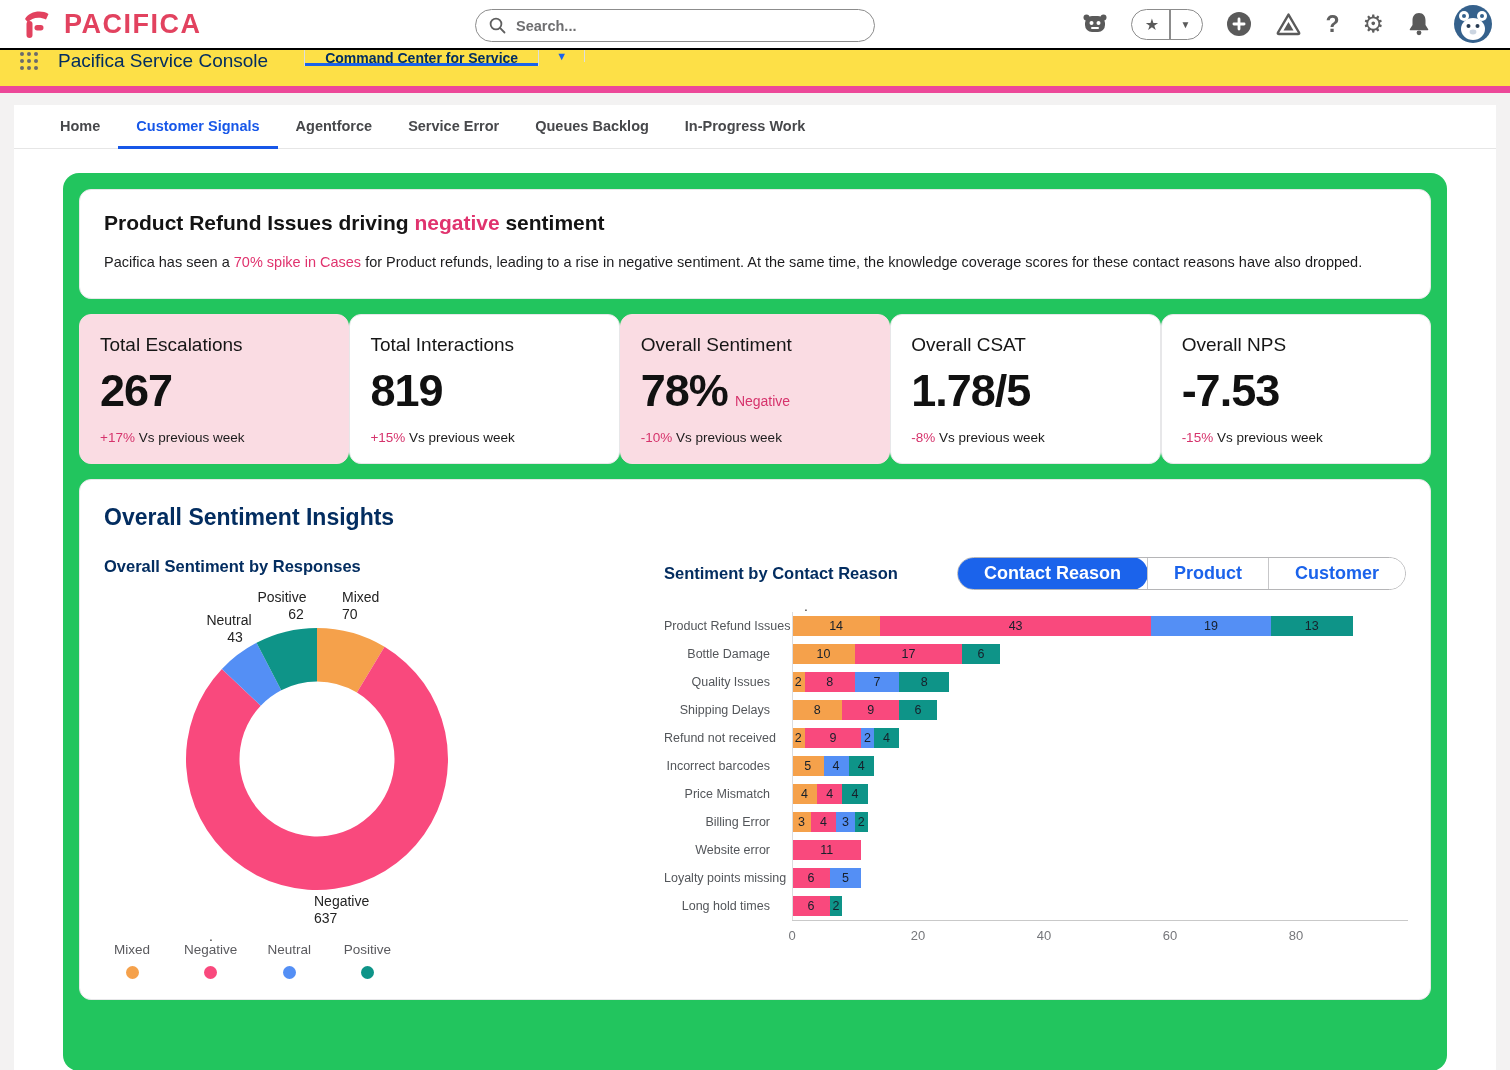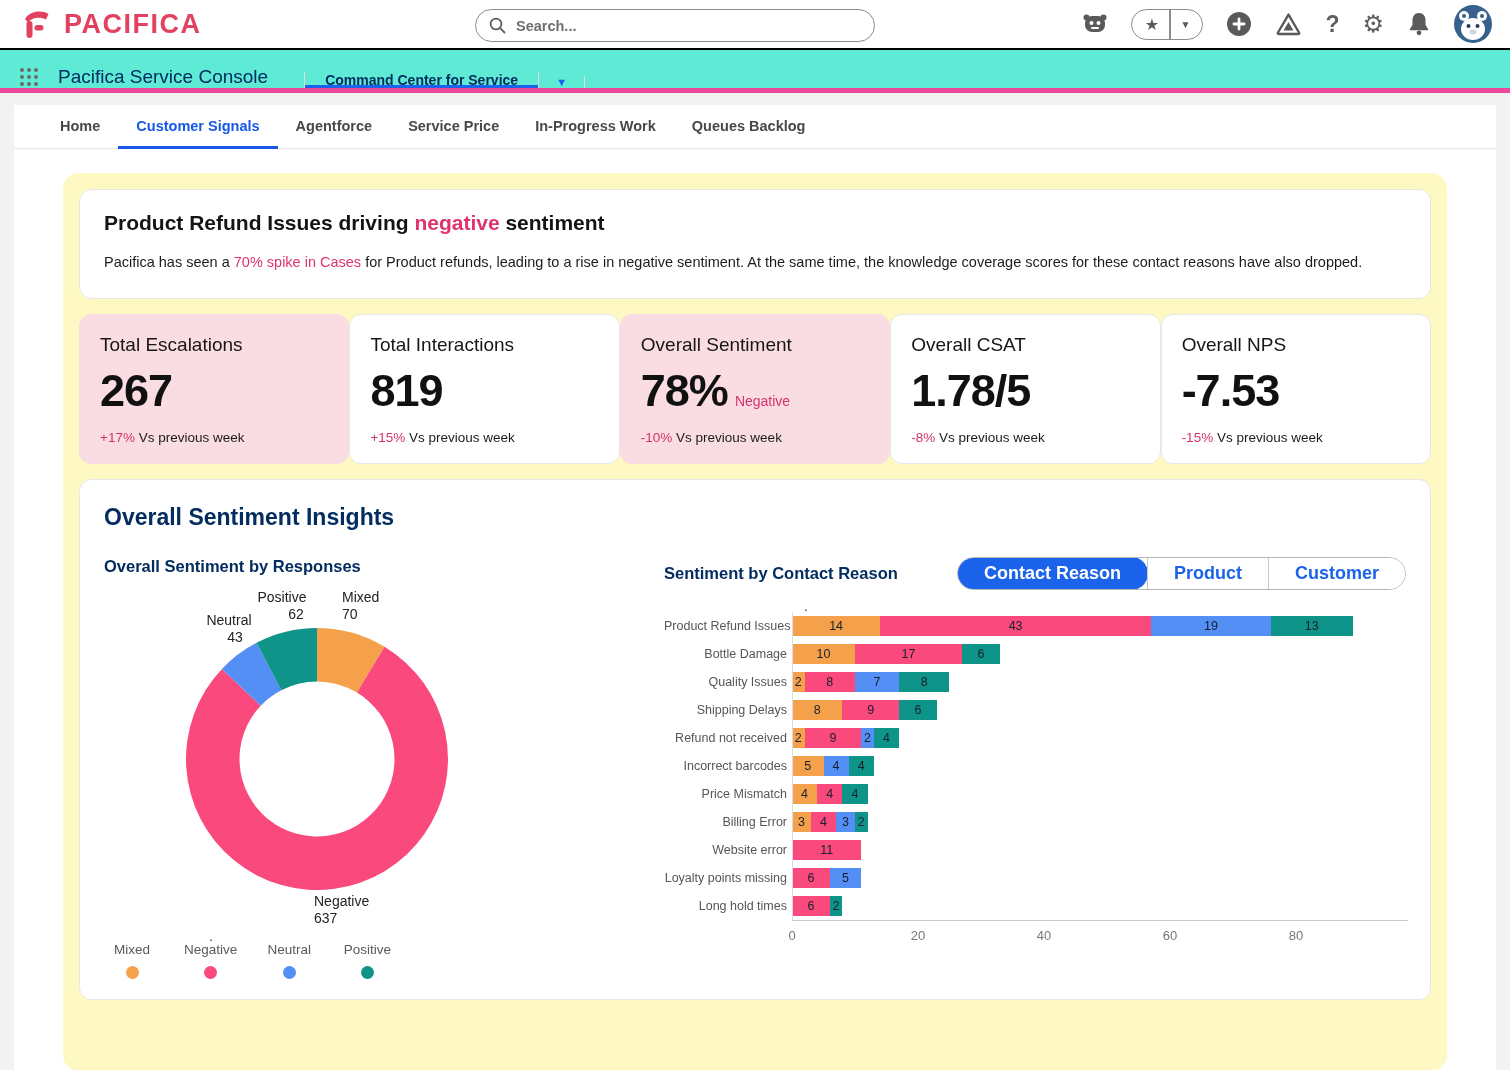--- a/index.html
+++ b/index.html
@@ -21,39 +21,39 @@
   .hicon { display:flex; align-items:center; justify-content:center; cursor:pointer; }
   .fav-pill { display:flex; align-items:center; border:1.5px solid #8C8C8C; border-radius:16px;
     height:31px; overflow:hidden; }
   .fav-star { padding:0 10px 0 13px; font-size:16px; color:#5A5A5A; }
   .fav-divider { width:1.5px; height:31px; background:#8C8C8C; }
   .fav-chevron { padding:0 12px 0 10px; font-size:10px; color:#5A5A5A; }
   .help-glyph { font-size:23px; font-weight:700; color:#5F5F5F; }
   .gear-glyph { font-size:24px; color:#5F5F5F; font-family:"DejaVu Sans",sans-serif; line-height:1; }
 
   
-  .app-bar { height:43px; background:#5eead4; border-bottom:5px solid #ec4899; display:flex; align-items:flex-end; }
+  .app-bar { height:43px; background:#fde047; border-bottom:7px solid #ec4899; display:flex; align-items:flex-start; }
   .waffle { width:58px; display:flex; align-items:center; justify-content:center; cursor:pointer; }
   .app-name { display:flex; align-items:center; font-size:19px; color:#032D60; font-weight:500; padding-right:36px; }
   .ws-tab { display:flex; align-items:center; padding:0 20px; border-left:1px solid #DEDEDE; border-right:1px solid #DEDEDE;
     font-size:14px; font-weight:700; color:#032D60; position:relative; cursor:pointer; }
   .ws-tab::after { content:""; position:absolute; left:0; right:0; bottom:0; height:3px; background:#1B63EB; }
   .ws-chevron { display:flex; align-items:center; justify-content:center; width:46px;
     border-right:1px solid #DEDEDE; color:#1B63EB; font-size:11px; cursor:pointer; }
 
   .gap-strip { height:12px; background:#F3F2F2; }
 
   
   .main-panel { margin:0 14px; background:#fff; height:1010px; }
   .nav-tabs { display:flex; padding:0 28px; border-bottom:1px solid #E6E6E6; height:44px; }
   .nav-tab { padding:0 18px; display:flex; align-items:center; font-size:14.5px; font-weight:700;
     color:#47484B; cursor:pointer; border-bottom:3px solid transparent; margin-bottom:-1px; }
   .nav-tab.active { color:#1757E8; border-bottom-color:#1757E8; }
 
-  .container { margin:24px 49px 0; background:#fef9c3; border-radius:16px; padding:16px; height:898px; }
+  .container { margin:24px 49px 0; background:#22c55e; border-radius:16px; padding:16px; height:898px; }
 
   
   .banner { background:#fff; border:1px solid #E7E7E9; border-radius:12px; padding:21px 24px 28px; }
   .banner-title { font-size:21px; font-weight:700; color:#141414; }
   .banner-title .hl, .banner-body .hl { color:#E0336E; }
   .banner-body { margin-top:19px; font-size:14.5px; color:#1C1C1E; }
 
   
   .kpi-row { display:flex; margin-top:15px; }
   .kpi { flex:1; background:#fff; border:1px solid #E7E7E9; border-radius:12px; padding:19px 20px 16px; height:150px; }
@@ -89,21 +89,21 @@
   .stray-dot.left { margin:-4px 0 0 105px; }
   .stray-dot.right { margin:12px 0 0 140px; }
   .legend { display:flex; gap:26px; margin:2px 0 0 2px; }
   .legend-item { min-width:52px; display:flex; flex-direction:column; align-items:center; gap:9px;
     font-size:13.5px; color:#5A5A5E; }
   .legend-dot { width:13px; height:13px; border-radius:50%; }
 
   
   .bar-chart { margin-top:2px; position:relative; }
   .bar-row { display:flex; align-items:center; height:28px; }
-  .bar-label { width:128px; flex:none; text-align:right; padding-right:5px; font-size:12.5px; color:#53565A;
+  .bar-label { width:128px; flex:none; text-align:right; padding-right:22px; font-size:12.5px; color:#53565A;
     white-space:nowrap; }
   .bar-track { flex:1; height:20px; display:flex; position:relative; }
   .bar-seg { height:20px; display:flex; align-items:center; justify-content:center;
     font-size:12.5px; color:#17202B; white-space:nowrap; }
   .axis-zone { margin-left:128px; border-top:1px solid #C9C9C9; position:relative; height:26px; width:616px; }
   .axis-tick { position:absolute; top:7px; transform:translateX(-50%); font-size:13px; color:#76777B; }
   .y-baseline { position:absolute; left:128px; top:0; width:1px; background:#DCDCDE; }
 </style>
 </head>
 <body>
@@ -201,23 +201,23 @@
 </div>
 
 <div class="gap-strip"></div>
 
 <div class="main-panel">
 
   <nav class="nav-tabs">
     <span class="nav-tab">Home</span>
     <span class="nav-tab active">Customer Signals</span>
     <span class="nav-tab">Agentforce</span>
-    <span class="nav-tab">Service Price</span>
+    <span class="nav-tab">Service Error</span>
+    <span class="nav-tab">Queues Backlog</span>
     <span class="nav-tab">In-Progress Work</span>
-    <span class="nav-tab">Queues Backlog</span>
   </nav>
 
   <div class="container">
 
     <section class="banner">
       <h2 class="banner-title"><span>Product Refund Issues driving </span><span class="hl">negative</span><span> sentiment</span></h2>
       <p class="banner-body"><span>Pacifica has seen a </span><span class="hl">70% spike in Cases</span><span> for Product refunds, leading to a rise in negative sentiment. At the same time, the knowledge coverage scores for these contact reasons have also dropped.</span></p>
     </section>
 
     <div class="kpi-row">

